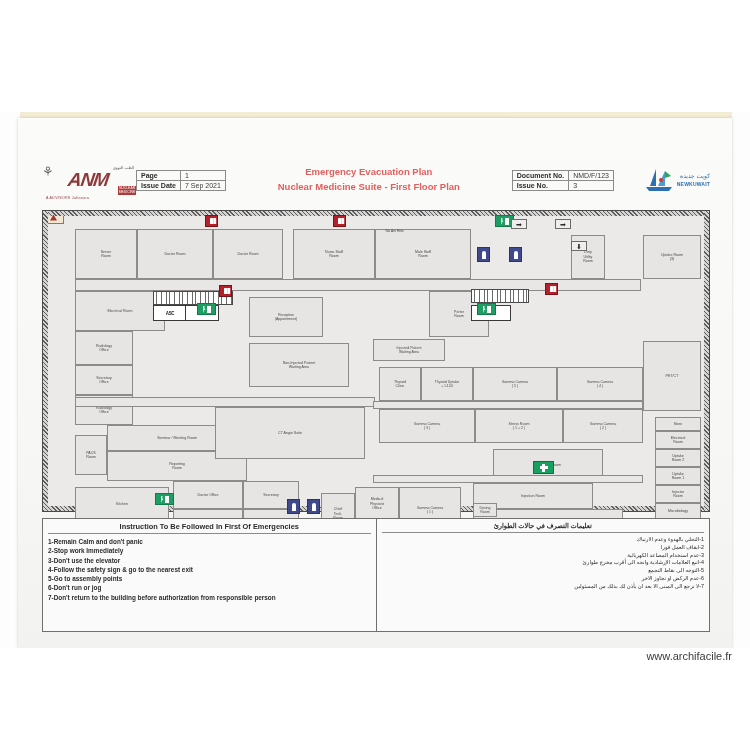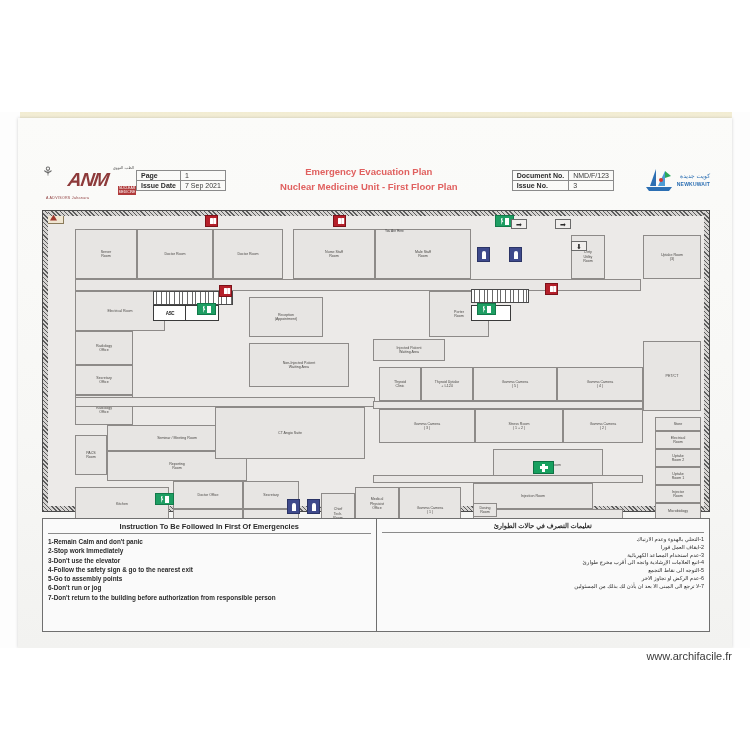--- a/index.html
+++ b/index.html
@@ -180,21 +180,21 @@
           <tr>
             <td class="k">Issue Date</td>
             <td class="v">7 Sep 2021</td>
           </tr>
         </tbody>
           </table>
       </div>
 
       <div class="plantitle">
         <span>Emergency Evacuation Plan</span>
-        <span>Nuclear Medicine Unit - First Floor Plan</span>
+        <span>Nuclear Medicine Suite - First Floor Plan</span>
       </div>
 
       <div class="tblwrap">
         <table class="tbl">
           <tbody>
               <tr>
             <td class="k">Document No.</td>
             <td class="v">NMD/F/123</td>
           </tr>
           <tr>

